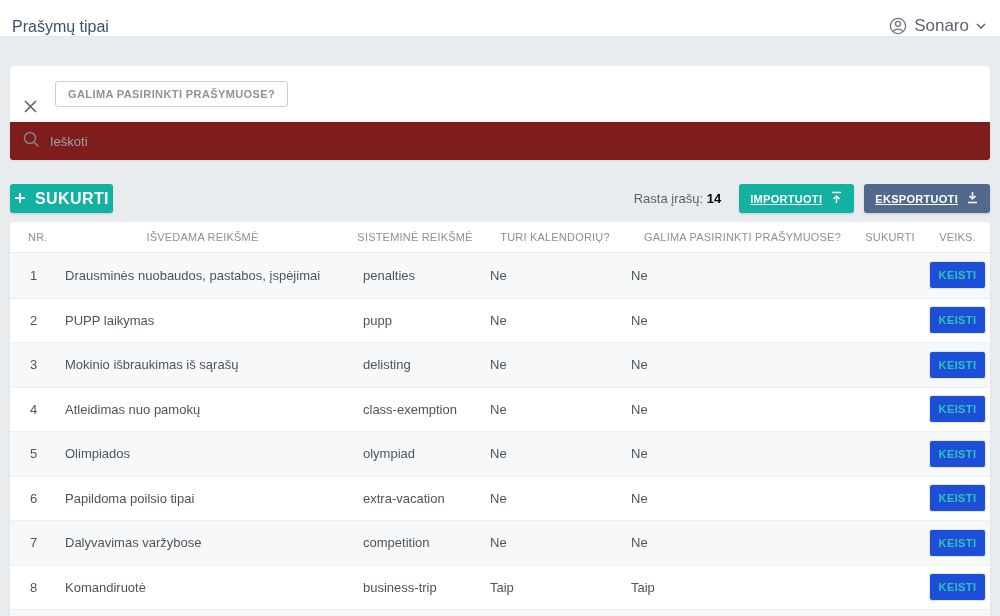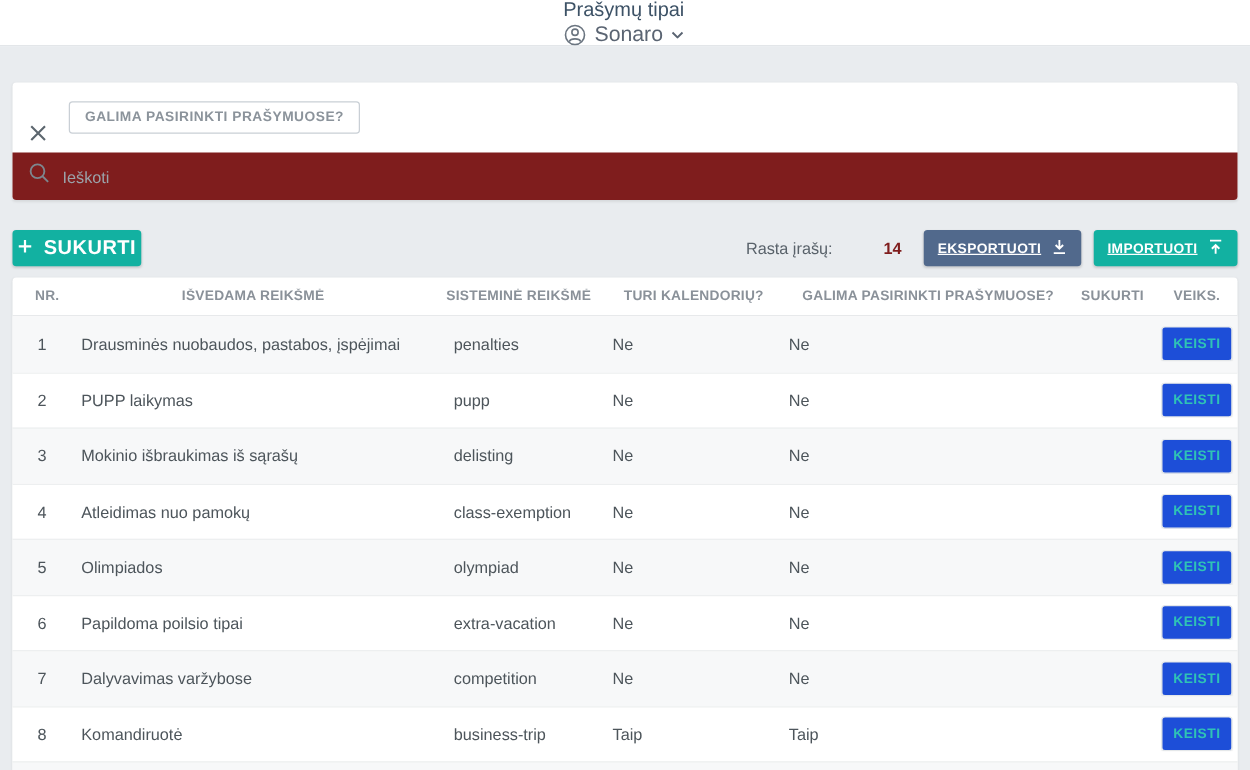--- a/index.html
+++ b/index.html
@@ -5,22 +5,22 @@
   html,body { margin:0; padding:0; }
   body {
     width:1000px; height:616px; overflow:hidden;
     background:#e9ecef;
     font-family:"Liberation Sans", sans-serif;
     -webkit-font-smoothing:antialiased;
   }
   
   .topbar {
     height:37px; background:#ffffff; border-bottom:1px solid #e3e6e9;
-    display:flex; justify-content:space-between; align-items:center;
-    padding:0 14px 0 12px; box-sizing:border-box;flex-direction:column;
+    display:flex; justify-content:space-between; align-items:flex-end;
+    padding:0 14px 0 12px; box-sizing:border-box;
   }
   .page-title { font-size:16px; color:#3d5266; }
   .user-menu { display:flex; align-items:center; gap:7px; color:#5a6472; font-size:17px; cursor:pointer; }
   .user-menu svg { display:block; }
 
   
   .filter-card {
     margin:29px 10px 0; background:#ffffff; border-radius:3px;
     box-shadow:0 1px 2px rgba(0,0,0,.08);
   }
@@ -42,34 +42,34 @@
   
   .toolbar { margin:24px 10px 0; height:29px; display:flex; justify-content:space-between; align-items:center; }
   .create-btn {
     height:29px; display:flex; align-items:center; gap:9px; padding:0 4px;
     border:none; border-radius:3px; color:#fff; font-family:inherit;
     font-size:16px; font-weight:bold; letter-spacing:.4px; cursor:pointer;
     box-shadow:0 1px 2px rgba(0,0,0,.15);
   }
   .toolbar-right { display:flex; align-items:center; gap:10px; }
   .results { font-size:13px; color:#59626a; margin-right:8px; }
-  .results b { color:#7f1d1d;margin-left:37px; }
+  .results b { color:#000000; }
   .action-btn {
     height:29px; display:flex; align-items:center; gap:8px; padding:0 11px;
     border:none; border-radius:3px; color:#fff; font-family:inherit;
     font-size:11px; font-weight:bold; letter-spacing:.3px; text-decoration:underline;
     cursor:pointer; box-shadow:0 1px 2px rgba(0,0,0,.15);
   }
   .action-btn svg { flex:none; }
 
   
   .table-card { margin:9px 10px 0; background:#fff; border-radius:3px 3px 0 0; box-shadow:0 1px 2px rgba(0,0,0,.08); }
   .thead { display:flex; align-items:center; height:30px; border-bottom:1px solid #e7e9eb; }
   .hcell {
-    font-size:11px; font-weight:bold; color:#8a9199; letter-spacing:.2px;
+    font-size:11px; font-weight:normal; color:#8a9199; letter-spacing:.2px;
     text-align:center; box-sizing:border-box; white-space:nowrap; overflow:hidden;
   }
   .col1{width:45px} .col2{width:295px} .col3{width:130px} .col4{width:150px} .col5{width:225px} .col6{width:70px} .col7{flex:1}
   .hcell.col1 { text-align:left; padding-left:18px; }
   .trow {
     display:flex; align-items:center; height:44.5px; box-sizing:border-box;
     border-top:1px solid #edeff0; font-size:13px; color:#4d555b; background:#fff;
   }
   .trow:first-child { border-top:none; }
   .trow:nth-child(odd) { background:#f7f8f9; }
@@ -136,33 +136,33 @@
         <path d="M6 1v10M1 6h10"></path>
       </svg>
     </span>
     <span>SUKURTI</span>
   </button>
   <div class="toolbar-right">
     <span class="results">
       <span>Rasta įrašų:</span>
       <b>14</b>
     </span>
+    <button class="action-btn" style="background:#12b1a1">
+      <span>IMPORTUOTI</span>
+      <span>
+        <svg width="13" height="13" viewBox="0 0 13 13" fill="none" stroke="#fff" stroke-width="1.5">
+          <path d="M2 1.5h9M6.5 12V5.5M3.5 8l3-3 3 3"></path>
+        </svg>
+      </span>
+    </button>
     <button class="action-btn" style="background:#51698c">
       <span>EKSPORTUOTI</span>
       <span>
         <svg width="13" height="13" viewBox="0 0 13 13" fill="none" stroke="#fff" stroke-width="1.5">
           <path d="M6.5 1v6.5M3.5 5l3 3 3-3M2 11.5h9"></path>
-        </svg>
-      </span>
-    </button>
-    <button class="action-btn" style="background:#12b1a1">
-      <span>IMPORTUOTI</span>
-      <span>
-        <svg width="13" height="13" viewBox="0 0 13 13" fill="none" stroke="#fff" stroke-width="1.5">
-          <path d="M2 1.5h9M6.5 12V5.5M3.5 8l3-3 3 3"></path>
         </svg>
       </span>
     </button>
   </div>
 </div>
 
 <div class="table-card">
   <div class="thead">
       <div class="hcell col1">NR.</div>
       <div class="hcell col2">IŠVEDAMA REIKŠMĖ</div>

